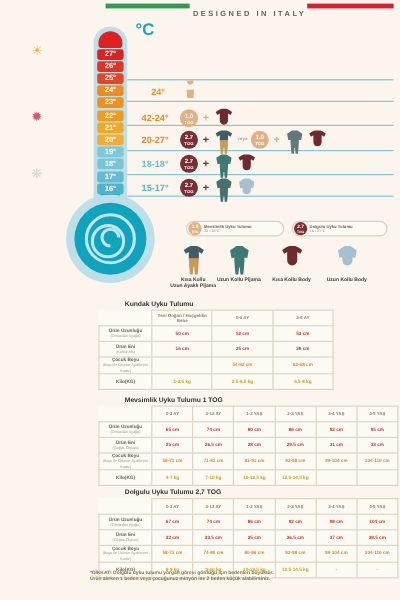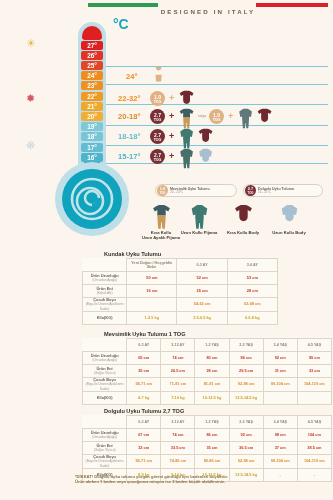--- a/index.html
+++ b/index.html
@@ -155,30 +155,30 @@
     <div class="row-line" style="left: 106px; top: 84px; width: 222px;"></div>
     <div class="row-line" style="left: 106px; top: 104px; width: 222px;"></div>
     <div class="row-line" style="left: 106px; top: 125px; width: 222px;"></div>
     <div class="row-line" style="left: 106px; top: 145px; width: 222px;"></div>
     <div class="row-line" style="left: 106px; top: 163px; width: 222px;"></div>
     <div class="trange" style="left: 126px; top: 72px; color: rgb(239, 139, 31);">24°</div>
     <svg viewBox="0 0 20 26" width="17.2" height="22.36" style="position: absolute; left: 150px; top: 67px;">
       <path d="M10,4 a3.2,3.2 0 1 1 0.01,0 Z" fill="#e0b283"></path>
       <path d="M6.4,9 h7.2 l-0.6,8 h-6 Z" fill="#e0b283"></path>
     </svg>
-    <div class="trange" style="left: 118px; top: 94px; color: rgb(239, 139, 31);">22-32°</div>
+    <div class="trange" style="left: 118px; top: 94px; color: rgb(239, 139, 31);">42-24°</div>
     <div class="tog" style="background: rgb(224, 178, 131); position: absolute; left: 150px; top: 91px;">
       <span class="v">1.0</span>
       <span class="u">TOG</span>
     </div>
     <div class="plus" style="left: 169px; top: 92.5px; color: rgb(224, 178, 131);">+</div>
     <svg viewBox="0 0 20 26" width="17.2" height="22.36" style="position: absolute; left: 178px; top: 89px;">
       <path d="M5,3 L7.5,2 h5 L15,3 l3,2 l-1.6,3 L14,6.6 v6.5 c0,2.6 -1.8,4.2 -4,4.2 s-4,-1.6 -4,-4.2 V6.6 L3.6,8 L2,5 Z" fill="#6e2a2f"></path>
     </svg>
-    <div class="trange" style="left: 118px; top: 112px; color: rgb(217, 139, 43);">20-18°</div>
+    <div class="trange" style="left: 118px; top: 112px; color: rgb(217, 139, 43);">20-27°</div>
     <div class="tog" style="background: rgb(122, 47, 53); position: absolute; left: 150px; top: 109px;">
       <span class="v">2.7</span>
       <span class="u">TOG</span>
     </div>
     <div class="plus" style="left: 169px; top: 110.5px; color: rgb(122, 47, 53);">+</div>
     <svg viewBox="0 0 20 26" width="17.2" height="22.36" style="position: absolute; left: 178px; top: 107px;">
       <path d="M5,3 L7.5,2 h5 L15,3 l3,2 l-1.6,3 L14,6.6 v5.4 H6 V6.6 L3.6,8 L2,5 Z" fill="#3f5d63"></path>
       <path d="M6,11.6 h8 l-0.4,7.4 l-0.5,5.6 h-2.3 l-0.5,-6.2 h-0.6 l-0.5,6.2 H6.9 l-0.5,-5.6 Z" fill="#c79a5b"></path>
     </svg>
     <div class="veya" style="left: 198px; top: 114px;">veya</div>

